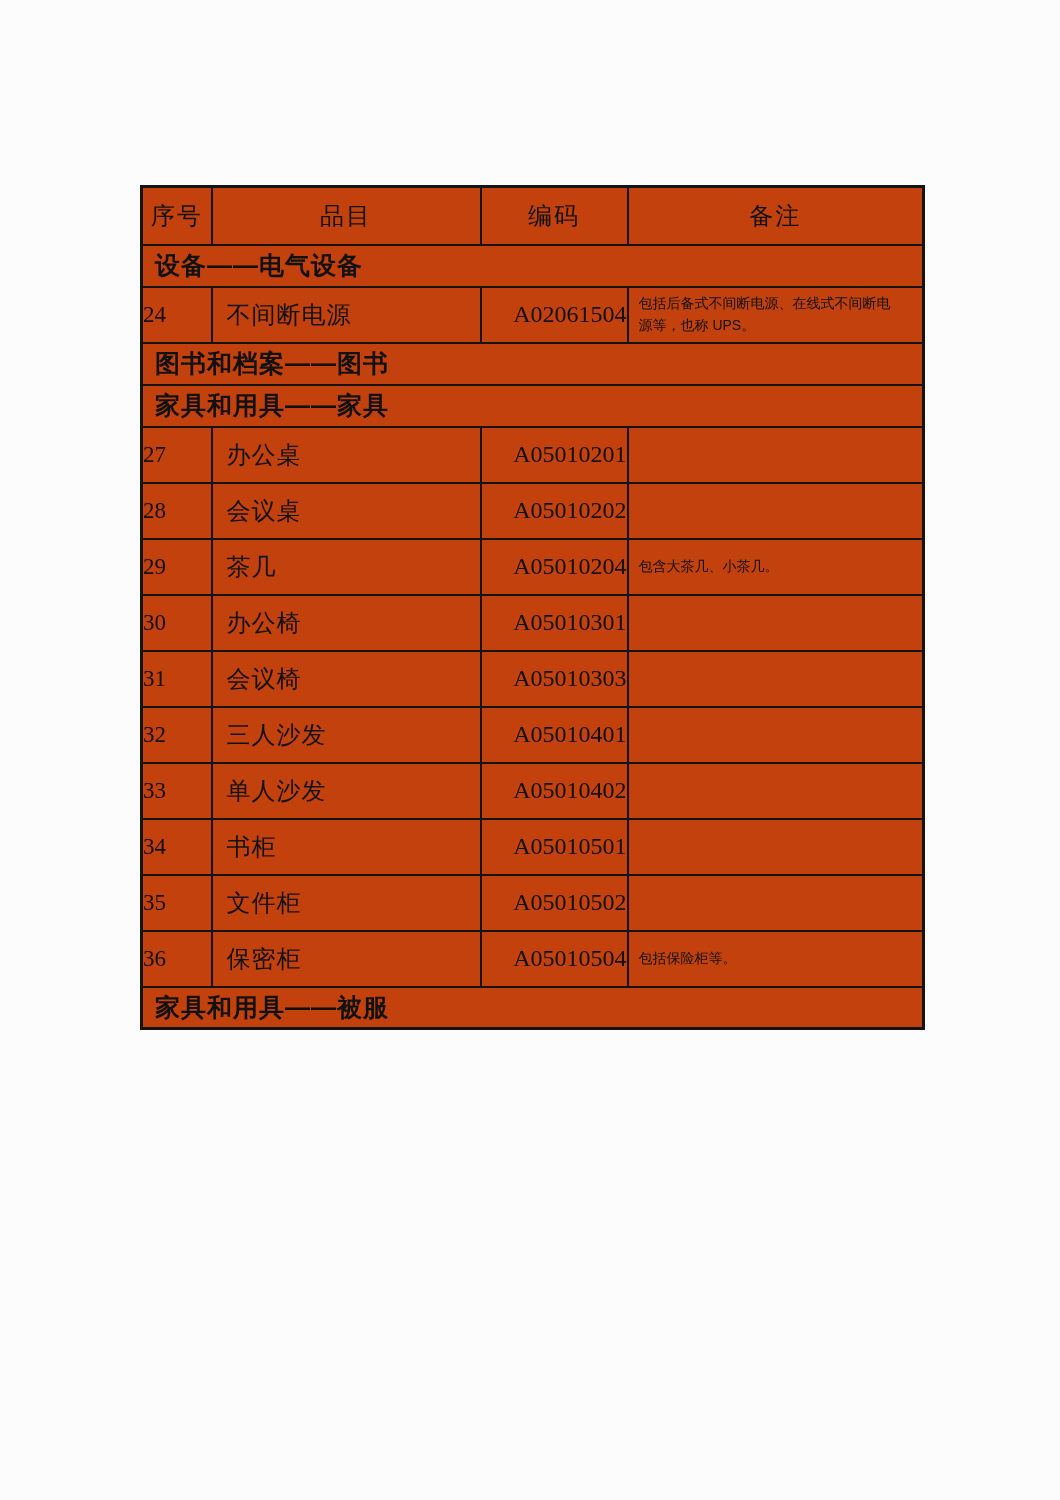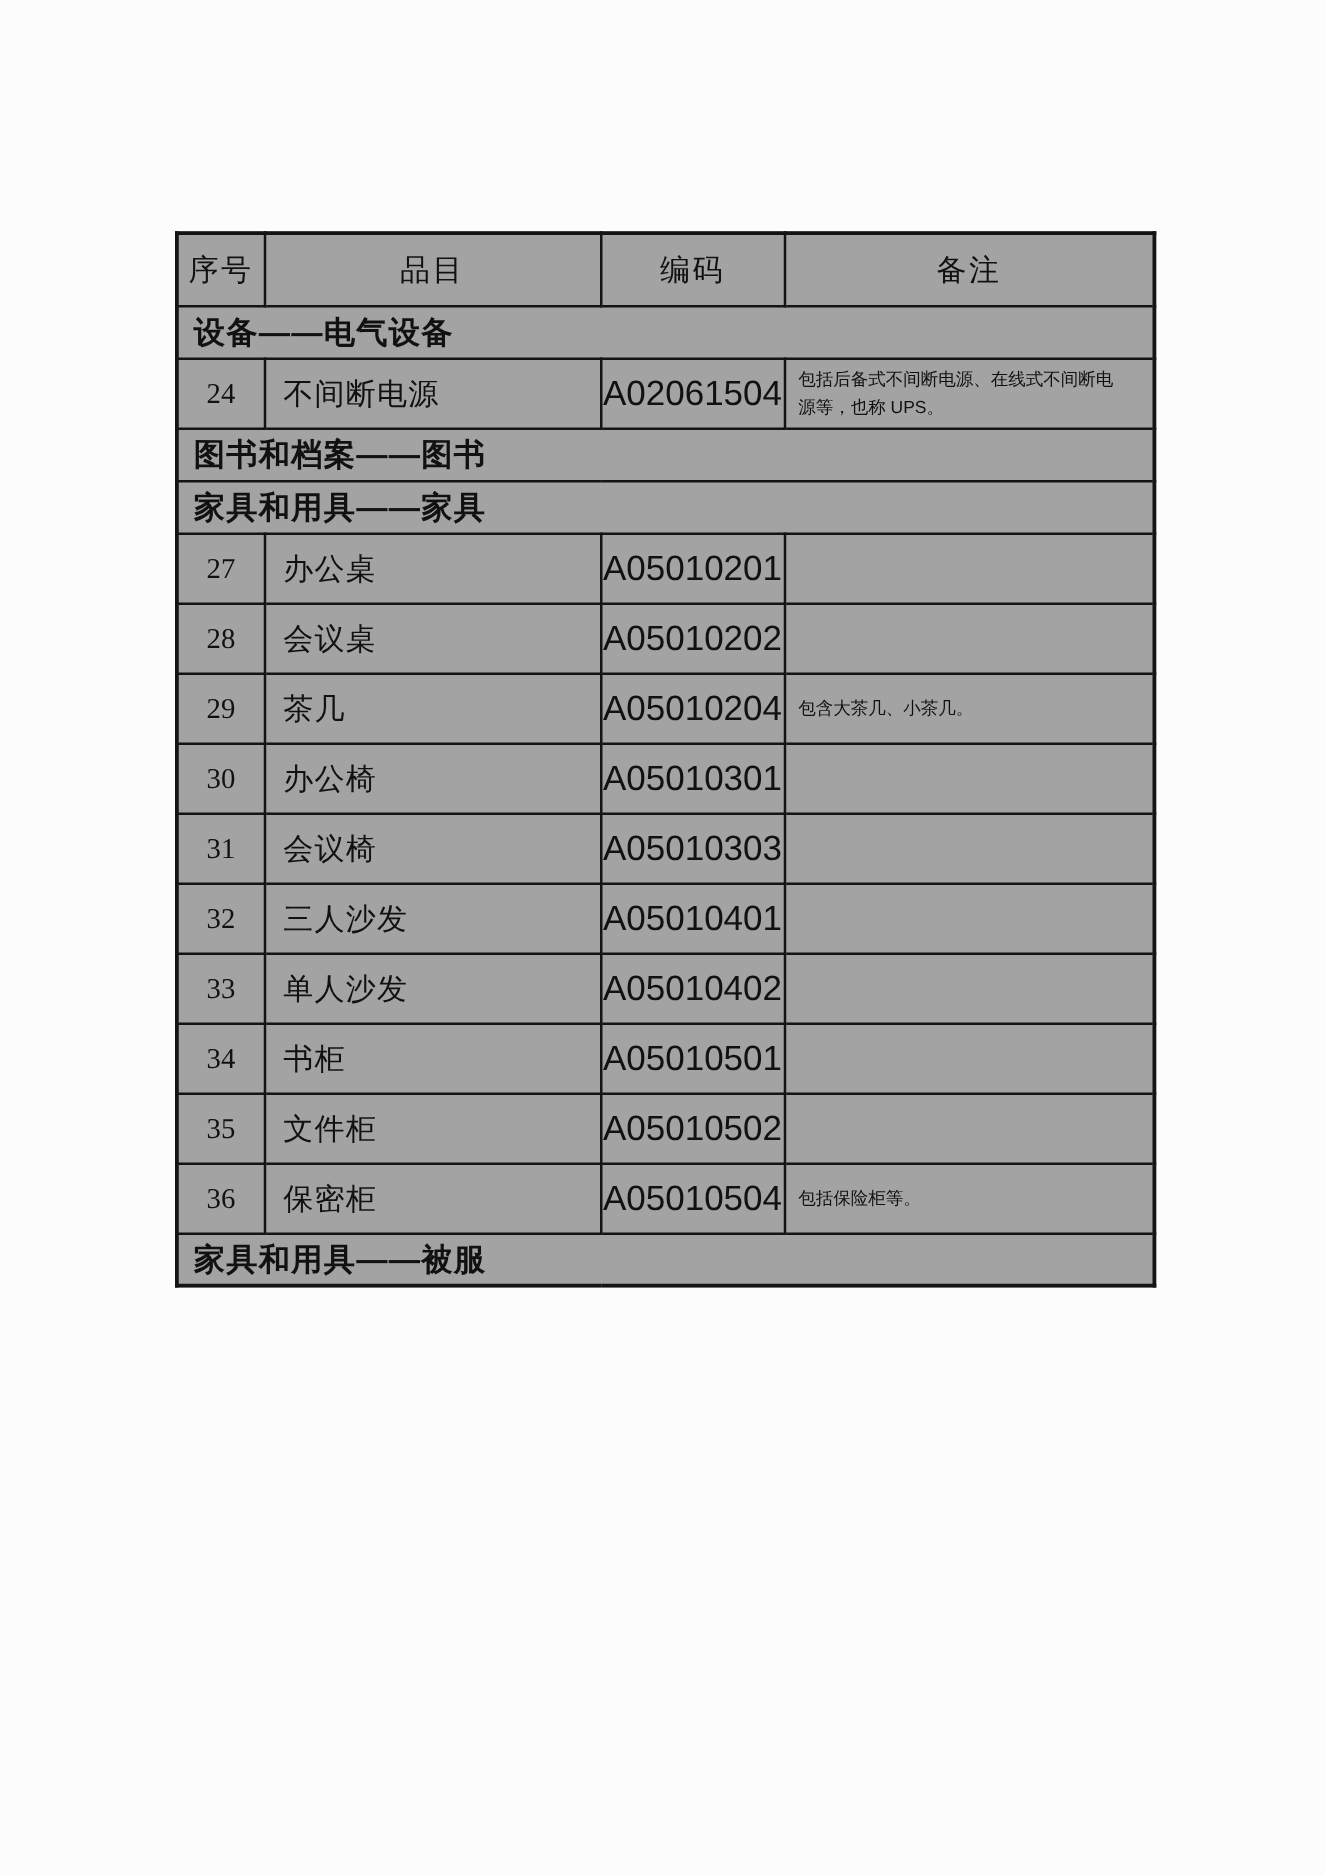--- a/index.html
+++ b/index.html
@@ -17,21 +17,21 @@
     height: 1500px;
   }
   table.doc-table {
     position: absolute;
     left: 140px;
     top: 185px;
     width: 782px;
     border-collapse: collapse;
     table-layout: fixed;
     border: 3px solid #141414;
-    background: #a3a3a3;
+    background: #c2410c;
   }
   table.doc-table td {
     border: 2px solid #141414;
     vertical-align: middle;
     overflow: hidden;
   }
   tr.header-row td { height: 58px; }
   tr.section-row td { height: 42px; }
   tr.item-row td { height: 56px; }
 
@@ -41,34 +41,33 @@
     font-weight: 500;
     letter-spacing: 2px;
   }
   td.section-cell {
     font-size: 25px;
     font-weight: 700;
     padding-left: 12px;
     letter-spacing: 1px;
   }
   td.cell-no {
-    text-align: center;
     font-family: "Liberation Serif", serif;
     font-size: 23px;
   }
   td.cell-item {
     font-size: 24px;
     padding-left: 14px;
     letter-spacing: 1px;
     border-radius: 26px;
   }
   td.cell-code {
-    text-align: center;
-    font-family: Liberation Sans, sans-serif;
-    font-size: 28px;
+    text-align: right;
+    font-family: Liberation Serif, serif;
+    font-size: 24px;
   }
   td.cell-remark {
     font-size: 14px;
     line-height: 1.55;
     padding: 4px 24px 4px 10px;
   }
 </style>
 </head>
 <body>
 

